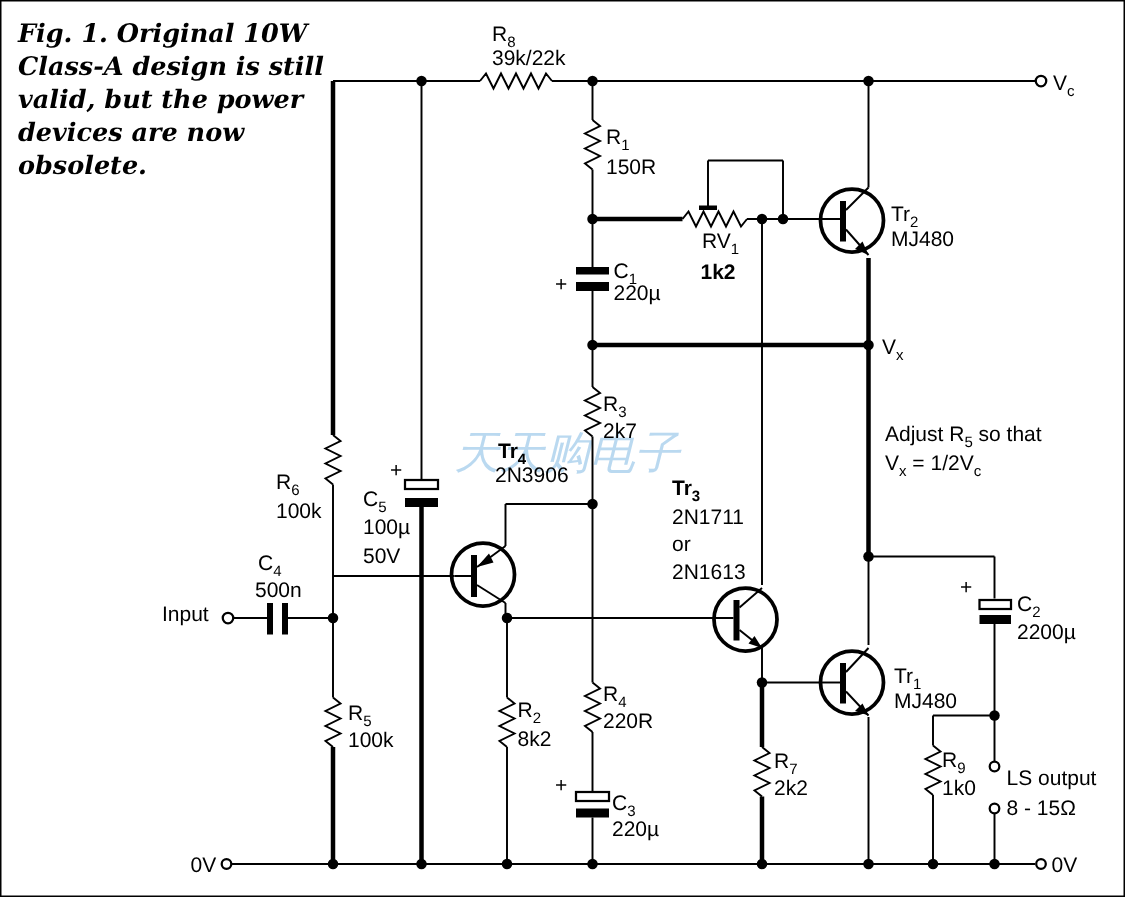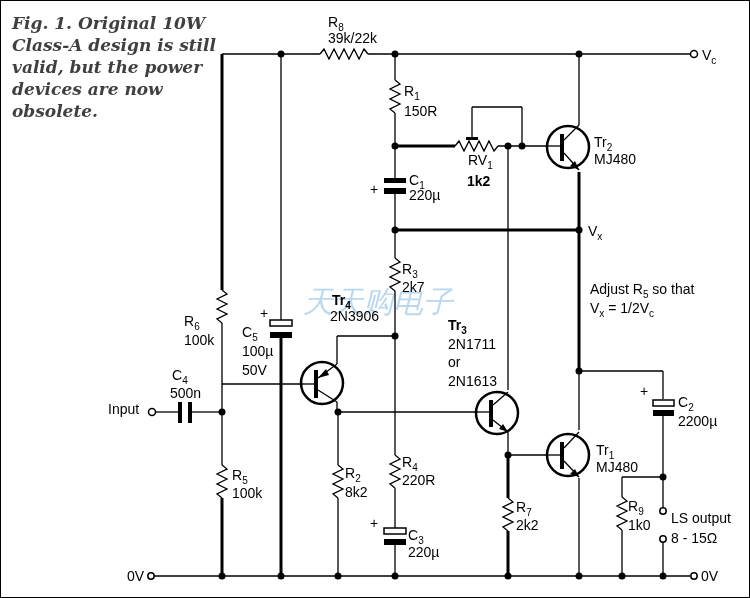--- a/index.html
+++ b/index.html
@@ -1,21 +1,21 @@
 <!DOCTYPE html>
 <html><head>
 <meta charset="utf-8">
 <style>
   html, body { margin: 0; padding: 0; background: #ffffff; }
   body { width: 750px; height: 598px; overflow: hidden; position: relative; }
   #frame { position: absolute; left: 0; top: 0; width: 748px; height: 596px; border: 1px solid #000; background: #fff; }
   svg { position: absolute; left: 0; top: 0; }
   .caption { position: absolute; left: 12px; top: 12px; width: 220px;
     font-family: "DejaVu Serif", serif; font-style: italic; font-weight: bold;
-    font-size: 17px; line-height: 22px; color: #404040; margin: 0; }
+    font-size: 17px; line-height: 22px; color: #000000; margin: 0; }
   .lbl { font-family: "Liberation Sans", sans-serif; font-size: 14px; fill: #000; }
   .lbl-b { font-family: "Liberation Sans", sans-serif; font-size: 14px; font-weight: bold; fill: #000; }
   .sub { font-size: 10px; }
   .wm { font-family: "DejaVu Sans", sans-serif; font-size: 30px; font-style: italic; fill: #9ec9ea; opacity: 0.7; }
   .w { stroke: #000; stroke-width: 1.3; fill: none; }
   .wb { stroke: #000; stroke-width: 3; fill: none; }
   .dot { fill: #000; }
   .term { fill: #fff; stroke: #000; stroke-width: 1.5; }
   .res { stroke: #000; stroke-width: 1.3; fill: none; stroke-linejoin: miter; }
   .ring { fill: none; stroke: #000; stroke-width: 2.5; }

